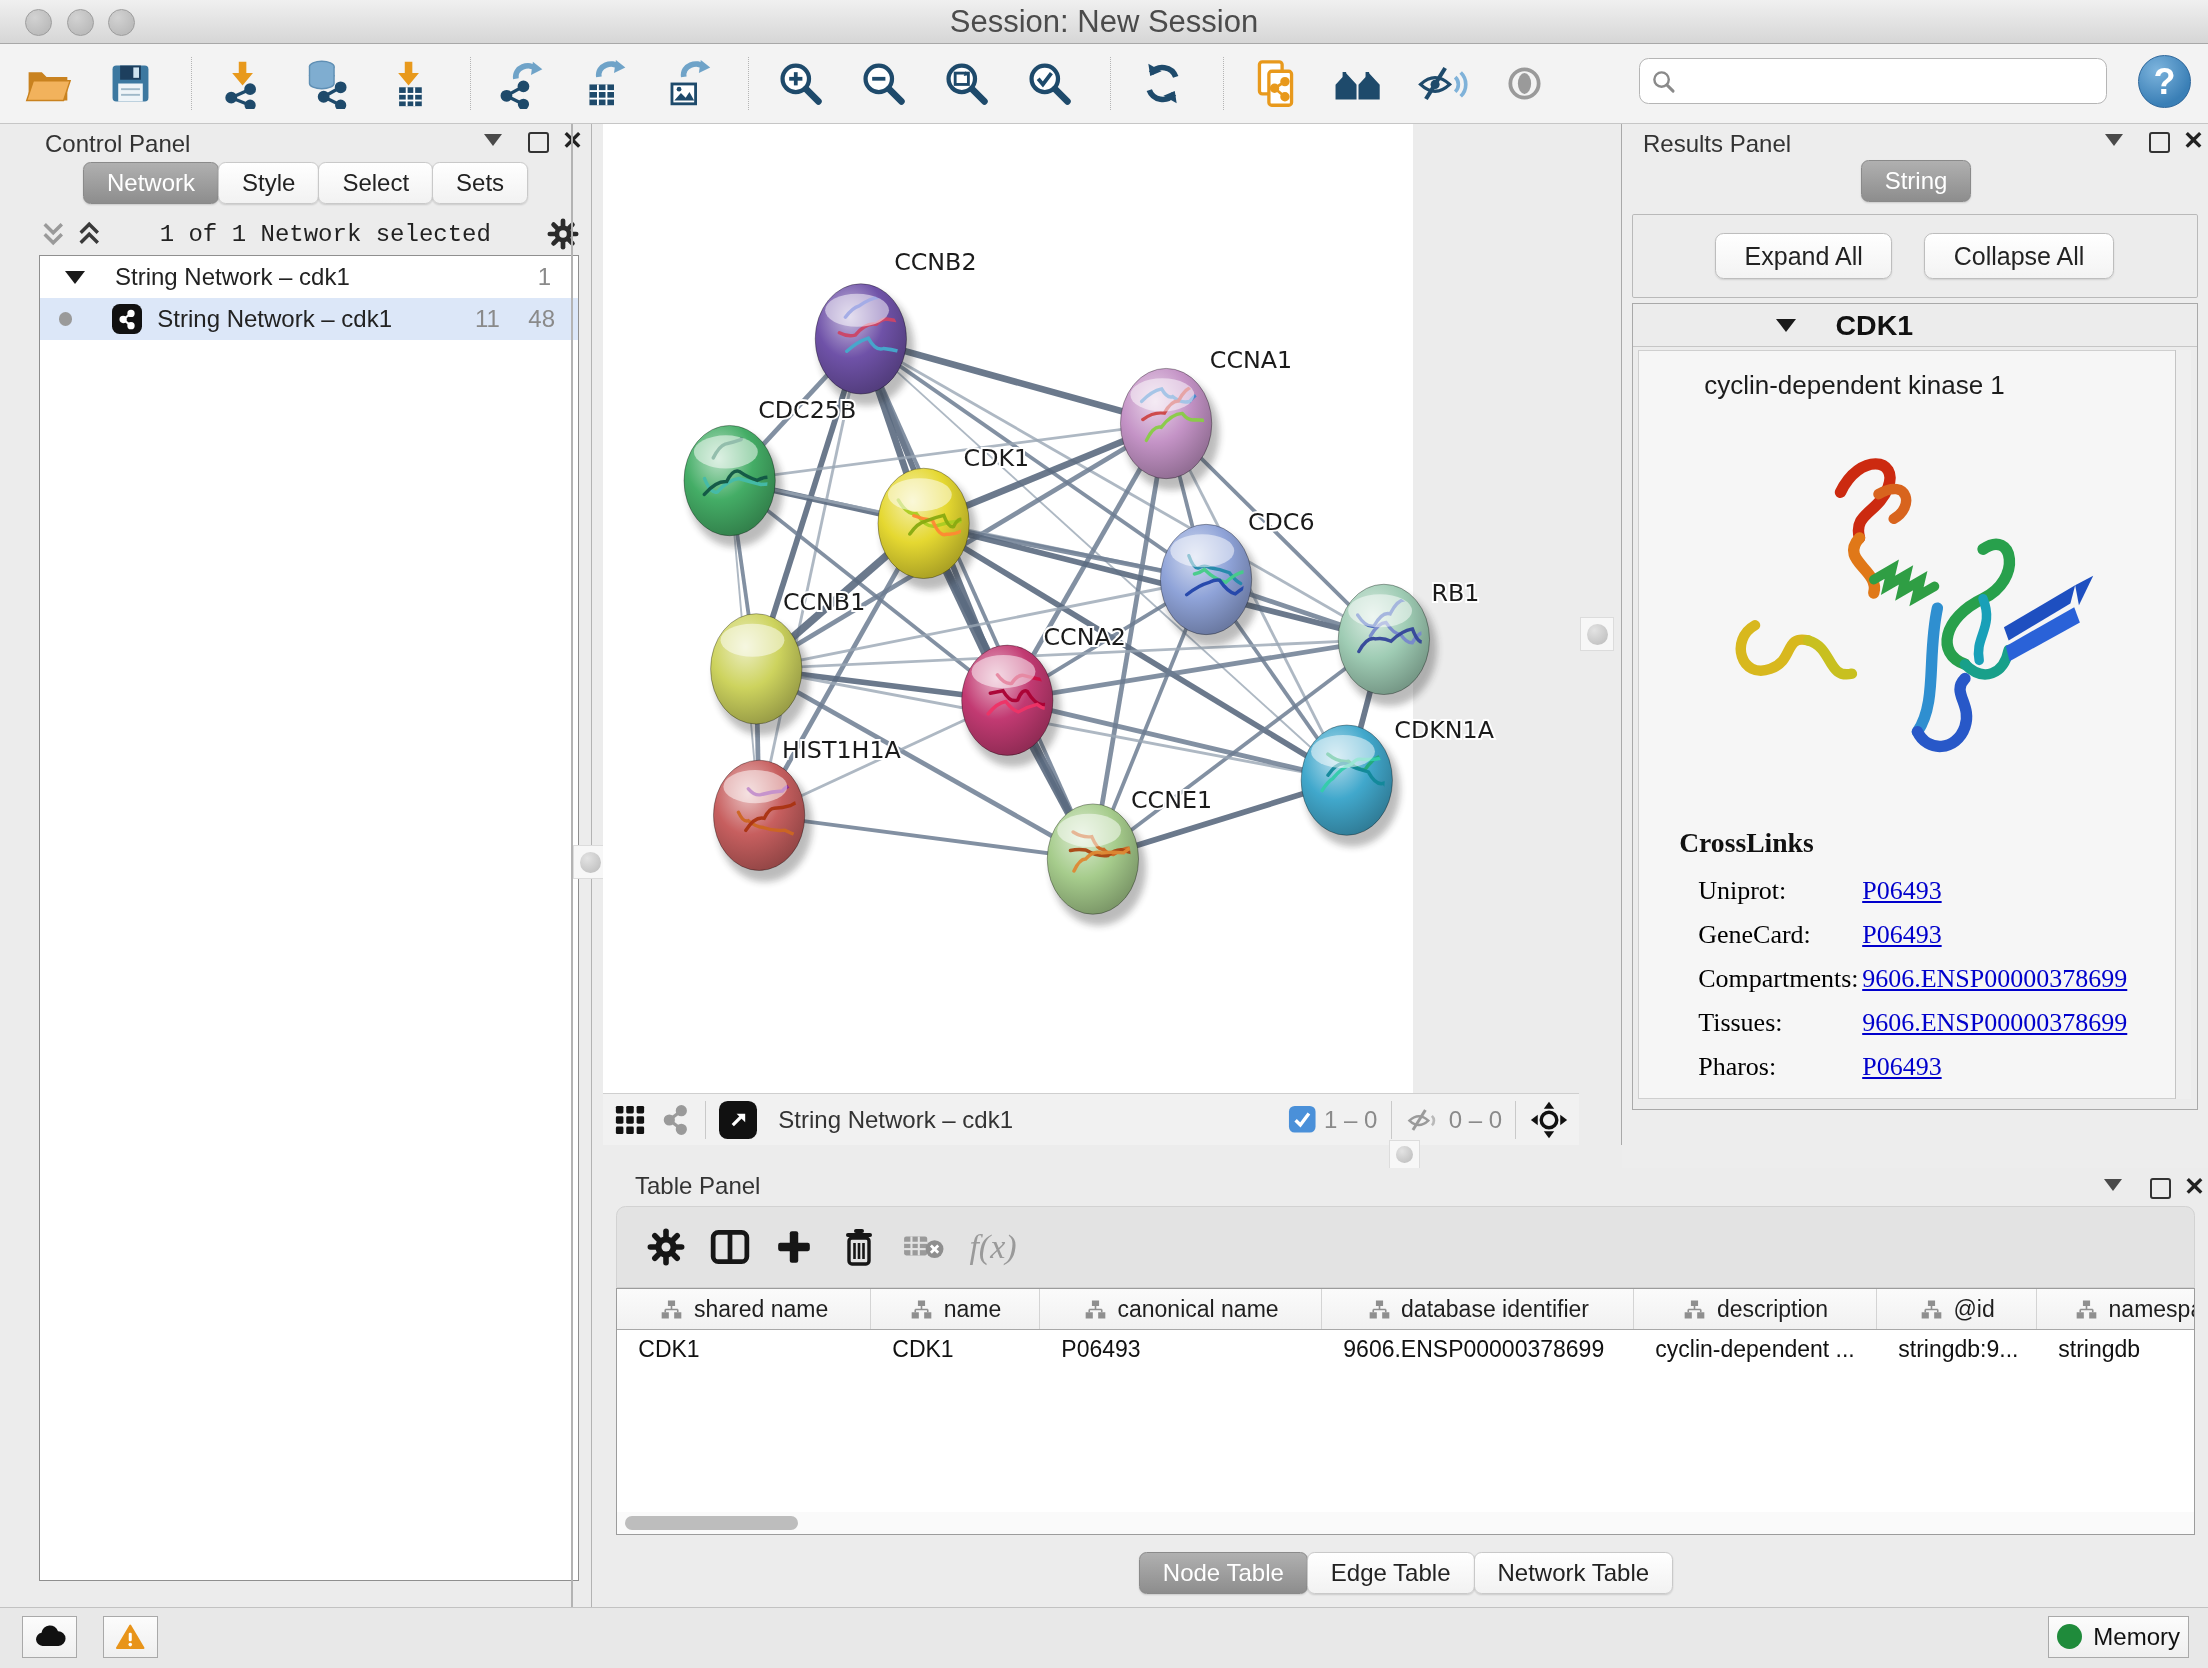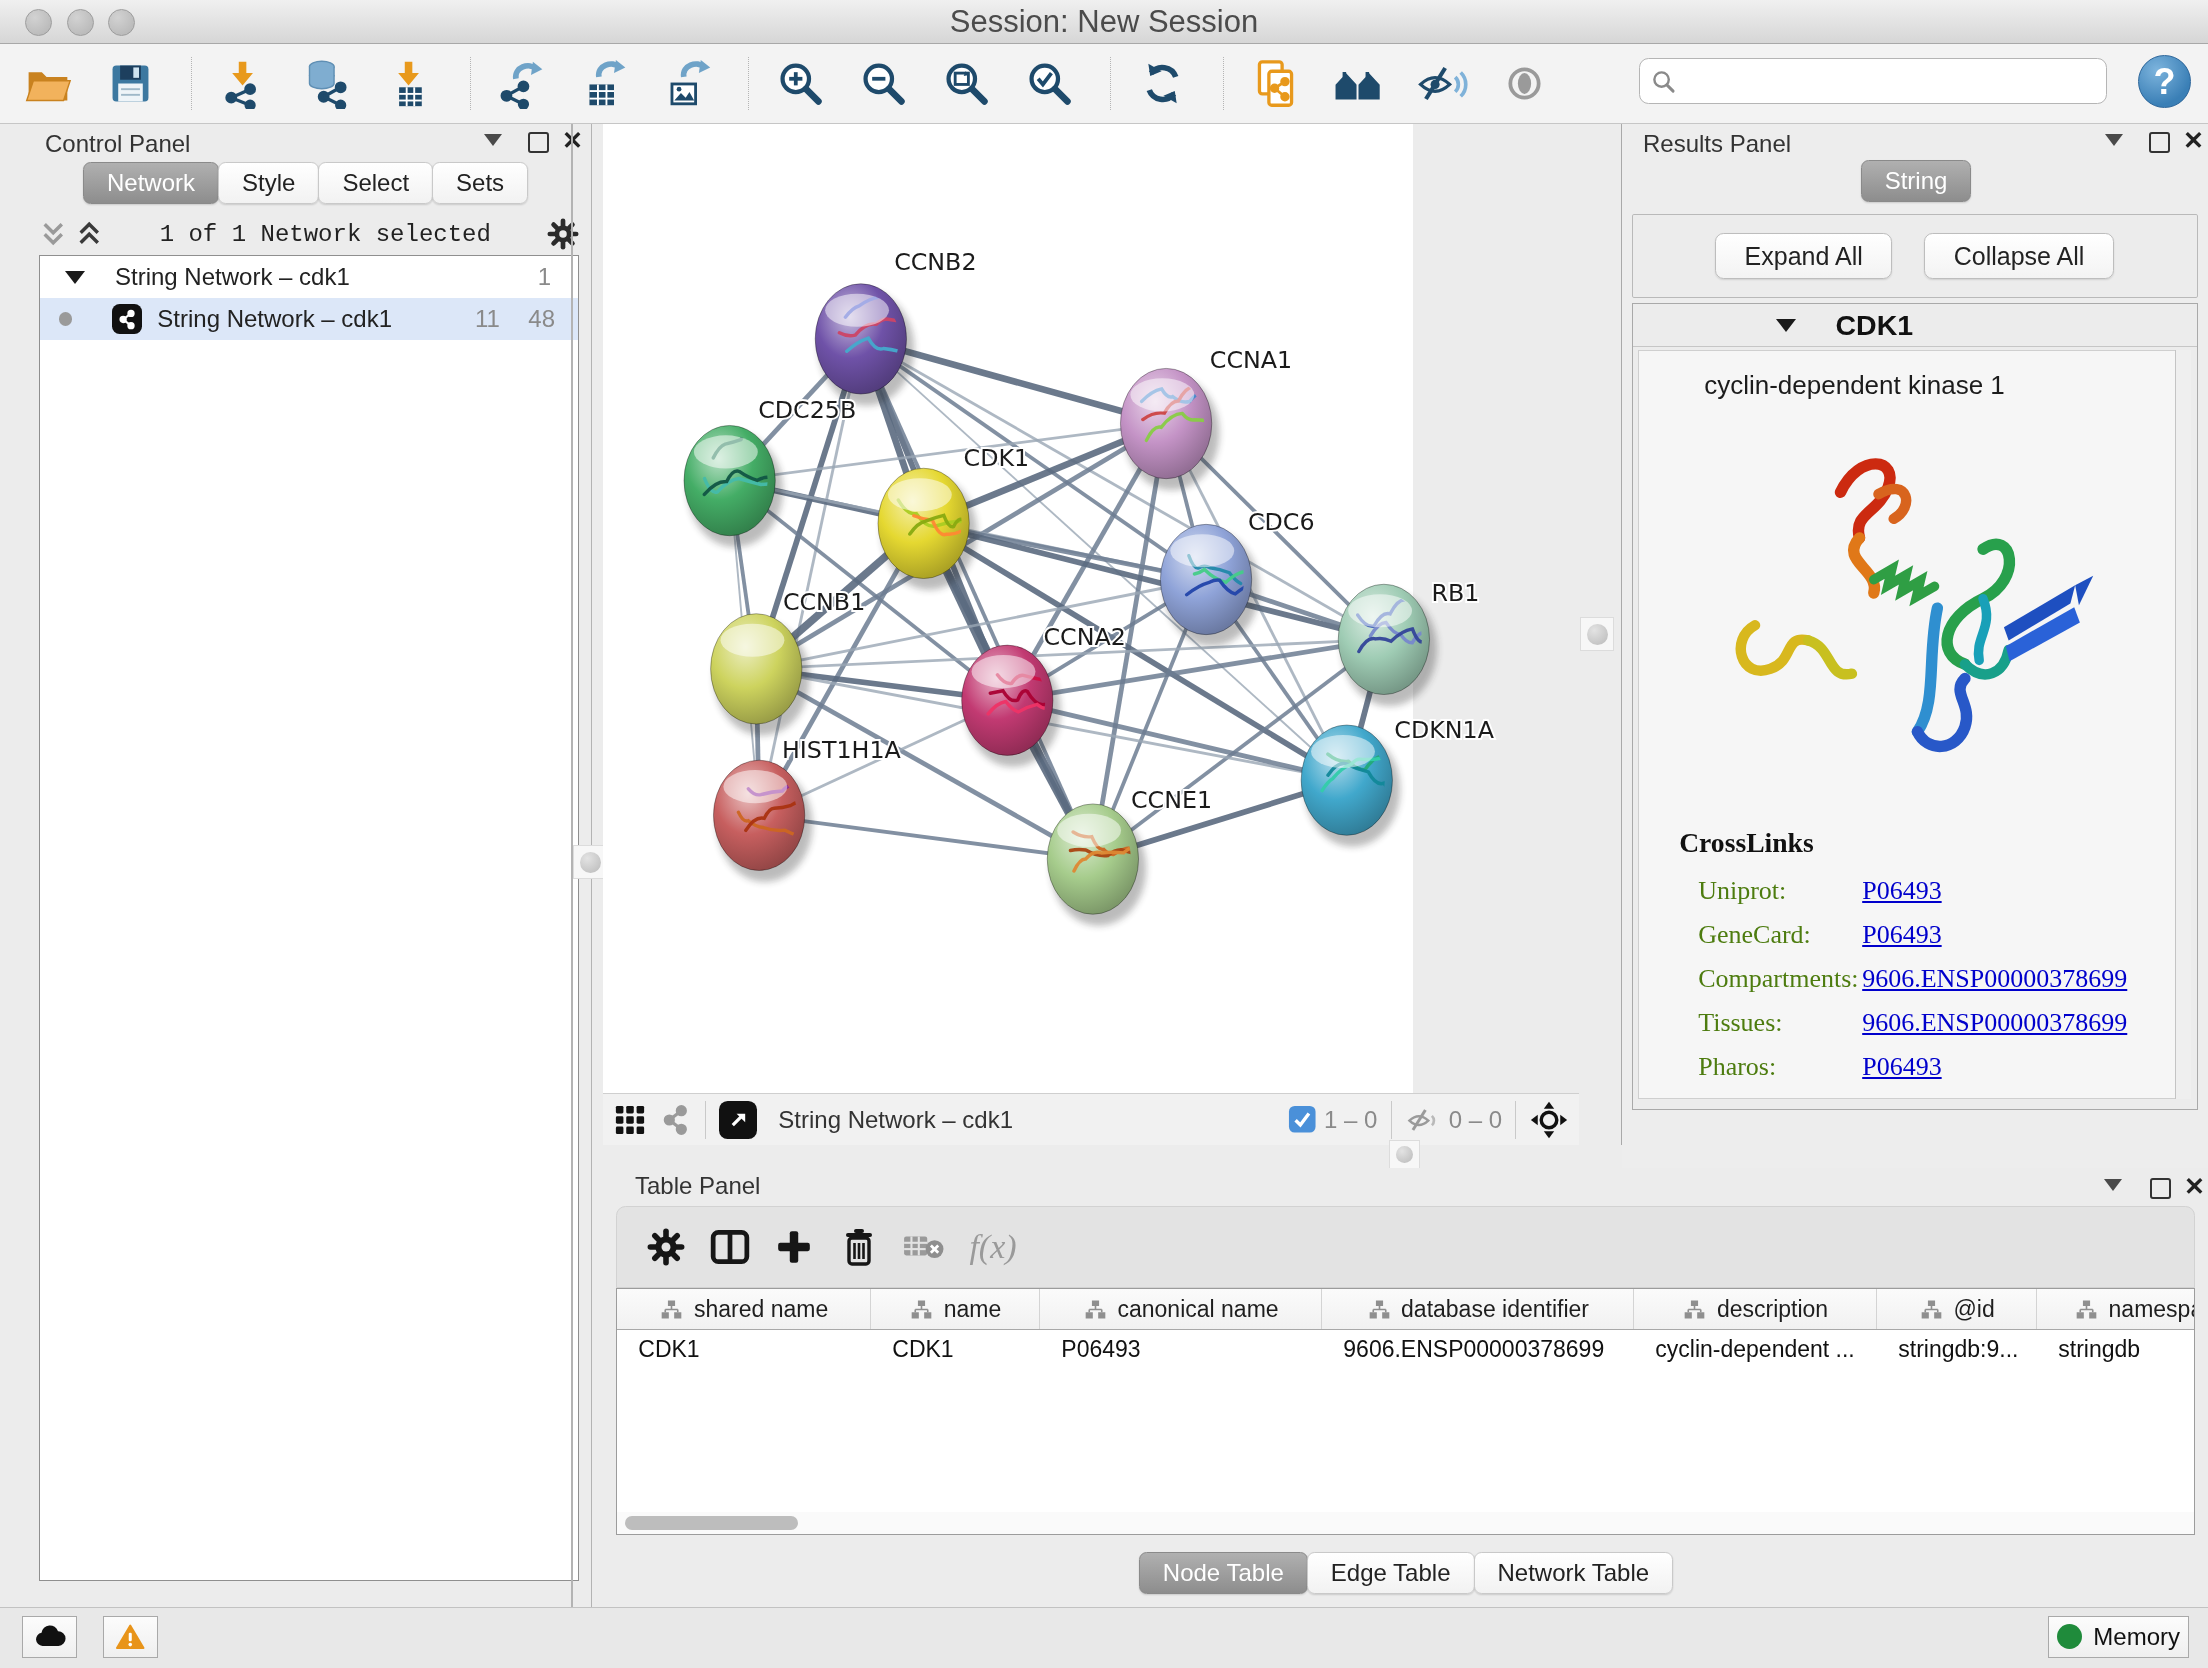--- a/index.html
+++ b/index.html
@@ -50,21 +50,21 @@
   .rp-btn{height:44px;line-height:44px;padding:0 28.5px;background:linear-gradient(#ffffff,#f3f3f3);border:1px solid #bdbdbd;border-radius:8.6px;font-size:25px;box-shadow:0 1px 1.9px rgba(0,0,0,.12);}
   .rp-section{position:absolute;left:9.5px;top:179px;width:566px;height:807px;background:#ececec;border:1.9px solid #a9a9a9;box-sizing:border-box;}
   .rp-sec-head{position:relative;height:42px;display:flex;align-items:center;border-bottom:1px solid #c6c6c6;}
   .rp-gene{font-size:28.5px;font-weight:bold;color:#111;margin-left:40px;}
   .rp-body{position:absolute;left:5.7px;top:46px;width:551px;height:749px;background:#f6f6f6;border:1px solid #cfcfcf;box-sizing:border-box;}
   .rp-desc{position:absolute;left:65px;top:19px;font-size:26px;color:#1c1c1c;}
   .protein{position:absolute;left:59px;top:84px;}
   .xl-title{position:absolute;left:40px;top:476px;font-family:"Liberation Serif",serif;font-size:27.6px;font-weight:bold;color:#111;}
   .xl-rows{position:absolute;left:59px;top:518px;width:476px;font-family:"Liberation Serif",serif;font-size:26px;}
   .xl-row{display:flex;height:44px;align-items:center;}
-  .xl-label{width:164px;color:#4d7c0f;}
+  .xl-label{width:164px;color:#000000;}
   .xl-value{color:#0000cc;text-decoration:underline;}
   .rp-scroll{position:absolute;right:5.7px;top:46px;width:15px;height:749px;background:#efefef;border-left:1px solid #c4c4c4;}
   
   .table-panel{position:absolute;left:603px;top:1168px;width:1605px;height:439px;background:#ececec;}
   .tp-toolbar{position:absolute;left:13.3px;top:38px;width:1579px;height:82px;background:#e3e3e3;border:1px solid #d2d2d2;border-radius:9.5px 9.5px 0 0;display:flex;align-items:center;padding-left:23px;box-sizing:border-box;}
   .tp-ico{width:51px;height:51px;display:flex;align-items:center;justify-content:center;margin-right:13.3px;}
   .fx{font-family:"Liberation Serif",serif;font-style:italic;font-size:34px;color:#9a9a9a;margin-left:7.6px;}
   .tp-table{position:absolute;left:13.3px;top:120px;width:1579px;height:247px;background:#fff;border:1px solid #9c9c9c;overflow:hidden;box-sizing:border-box;}
   .tp-header{display:flex;height:40px;background:linear-gradient(#fbfbfb,#f1f1f1);border-bottom:1.9px solid #a8a8a8;}
   .th-cell{display:flex;align-items:center;justify-content:center;gap:9.5px;font-size:23px;color:#1e1e1e;border-right:1px solid #d4d4d4;box-sizing:border-box;flex:0 0 auto;}

